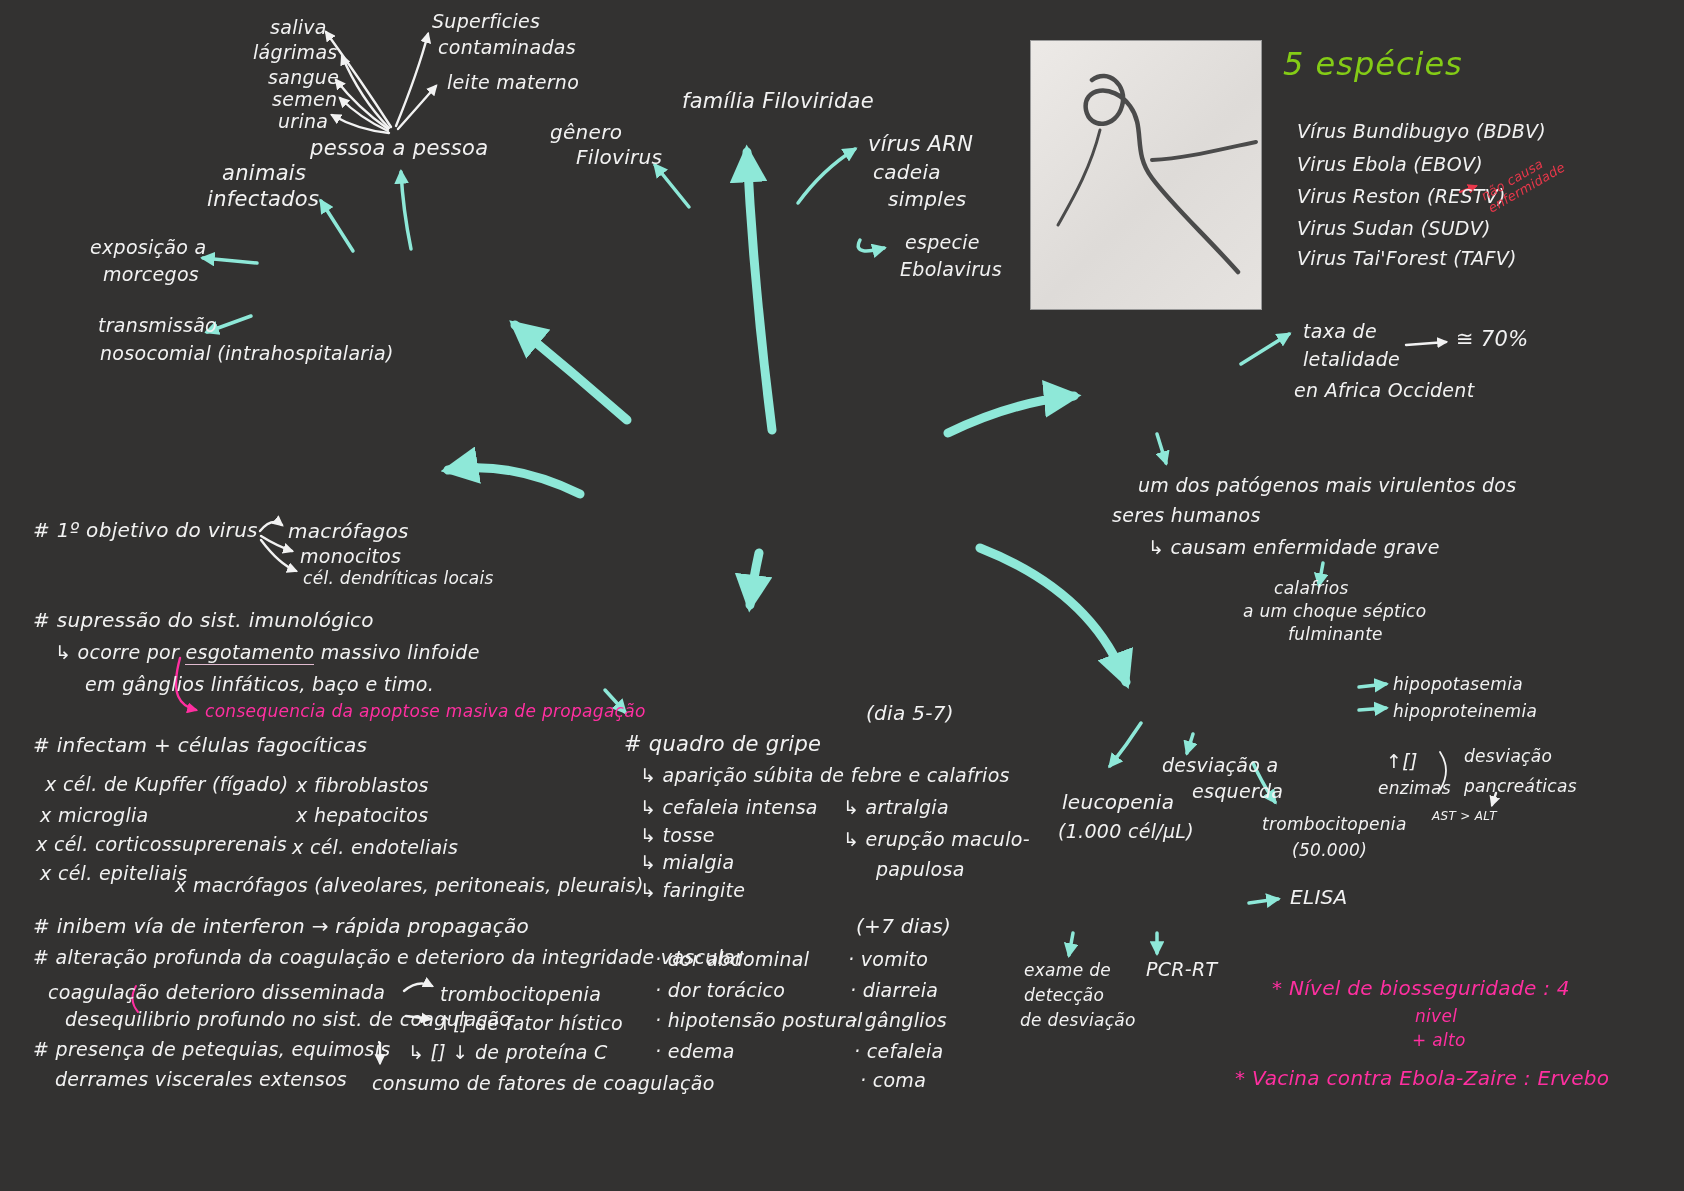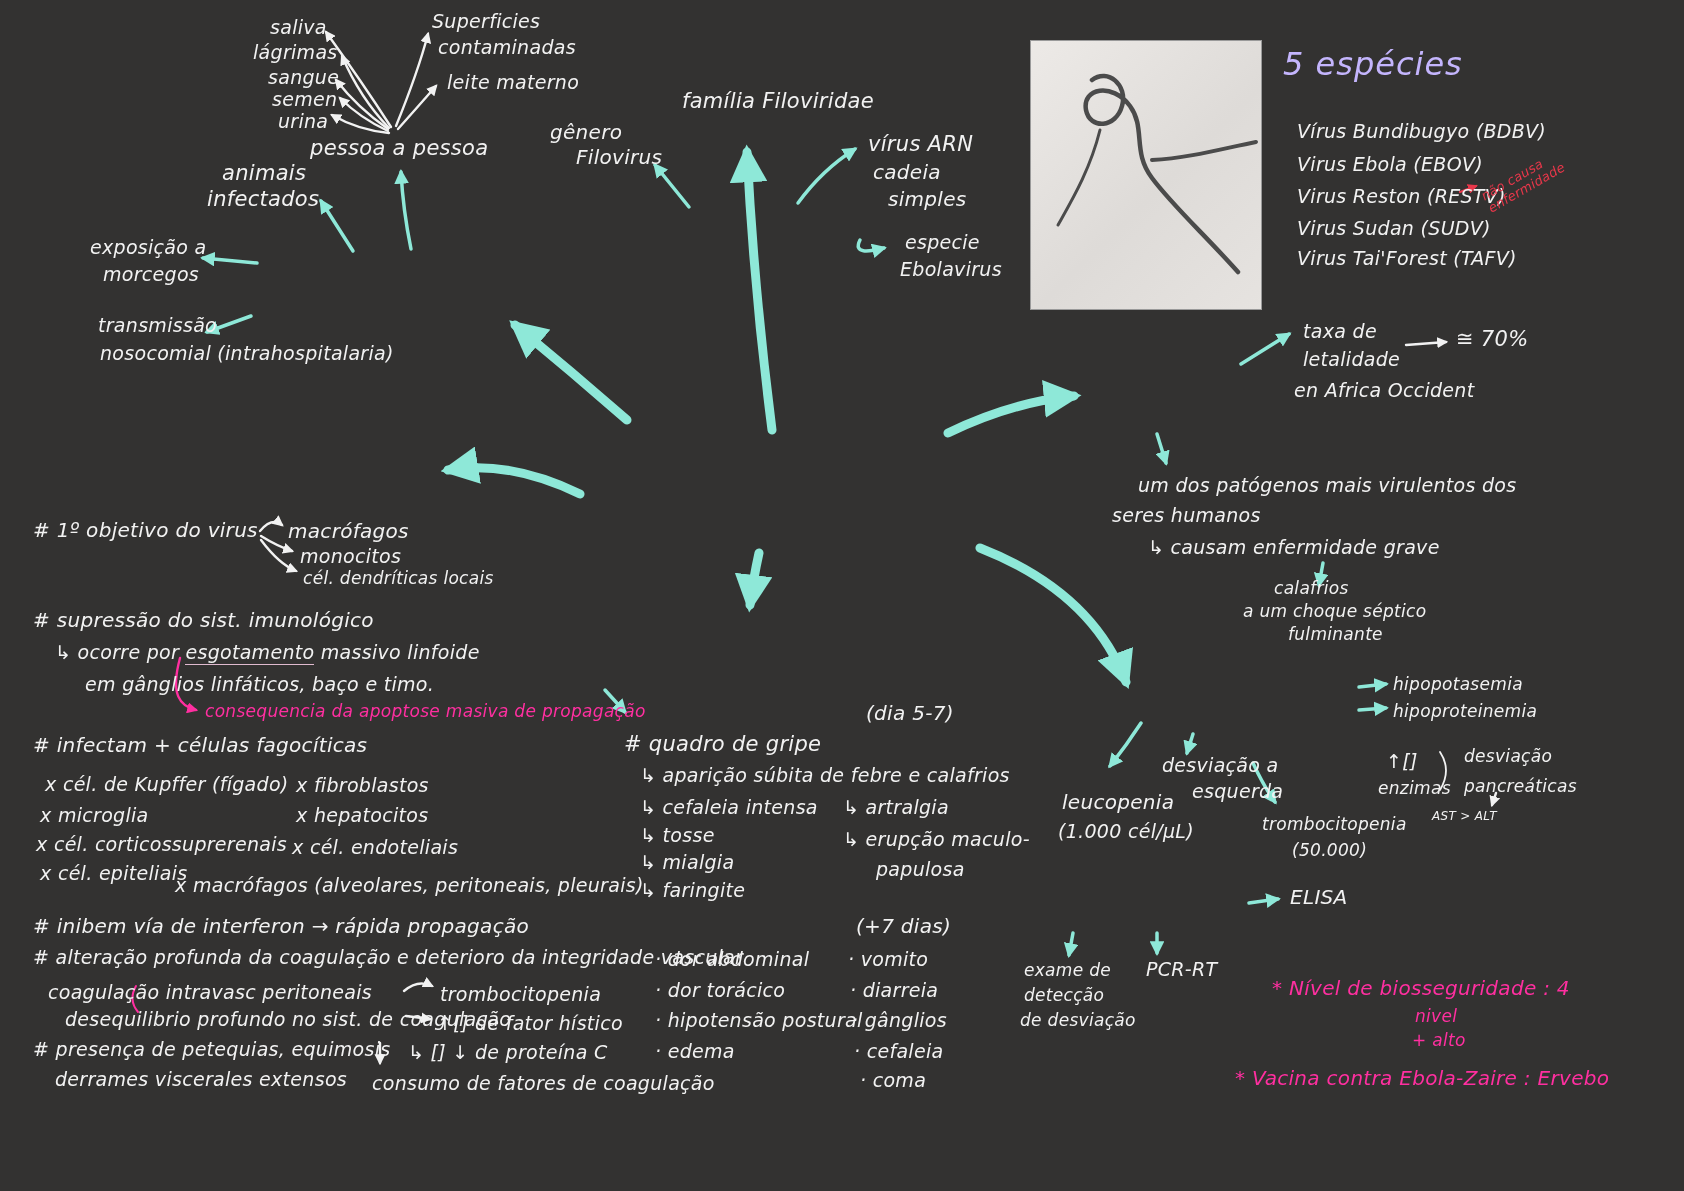--- a/index.html
+++ b/index.html
@@ -10,21 +10,21 @@
     font-style:italic;
     color:#f2f2f2;
   }
   .t{position:absolute;white-space:nowrap;font-size:19px;line-height:1.05;letter-spacing:.3px}
   .pink{color:#ff2fa0}
   .red{color:#e8374a}
   .sm{font-size:17px}
   .xs{font-size:12px}
   .md{font-size:20px}
   .lg{font-size:21px}
-  .title{font-size:32px;color:#c4b5fd;letter-spacing:1px}
+  .title{font-size:32px;color:#84cc16;letter-spacing:1px}
   .u{border-bottom:1.6px solid rgba(255,210,235,.85);padding-bottom:1px}
   .wrap{white-space:normal}
   #em-box{
     position:absolute;left:1030px;top:40px;width:232px;height:270px;
     background:linear-gradient(135deg,#edeae7 0%,#dedbd8 55%,#e6e3e0 100%);
     box-shadow:0 0 0 1px #9a9a9a inset;
   }
   #arrow-layer{position:absolute;left:0;top:0;pointer-events:none}
 </style>
 </head>
@@ -171,21 +171,21 @@
 <div class="t" style="left:40px;top:806px">x microglia</div>
 <div class="t" style="left:36px;top:835px">x cél. corticossuprerenais</div>
 <div class="t" style="left:40px;top:864px">x cél. epiteliais</div>
 <div class="t" style="left:296px;top:776px">x fibroblastos</div>
 <div class="t" style="left:296px;top:806px">x hepatocitos</div>
 <div class="t" style="left:292px;top:838px">x cél. endoteliais</div>
 <div class="t" style="left:175px;top:876px">x macrófagos (alveolares, peritoneais, pleurais)</div>
 
 <div class="t md" style="left:33px;top:916px"># inibem vía de interferon → rápida propagação</div>
 <div class="t" style="left:33px;top:948px"># alteração profunda da coagulação e deterioro da integridade vascular</div>
-<div class="t" style="left:48px;top:983px">coagulação intravasc peritoneais</div>
+<div class="t" style="left:48px;top:983px">coagulação deterioro disseminada</div>
 <div class="t" style="left:65px;top:1010px">desequilibrio profundo no sist. de coagulação</div>
 <div class="t" style="left:440px;top:985px">trombocitopenia</div>
 <div class="t" style="left:437px;top:1014px">↑[] de fator hístico</div>
 <div class="t" style="left:408px;top:1043px">↳ [] ↓ de proteína C</div>
 <div class="t" style="left:372px;top:1074px">consumo de fatores de coagulação</div>
 <div class="t" style="left:33px;top:1040px"># presença de petequias, equimosis</div>
 <div class="t" style="left:55px;top:1070px">derrames viscerales extensos</div>
 
 <div class="t lg" style="left:624px;top:733px"># quadro de gripe</div>
 <div class="t md" style="left:866px;top:703px">(dia 5-7)</div>

